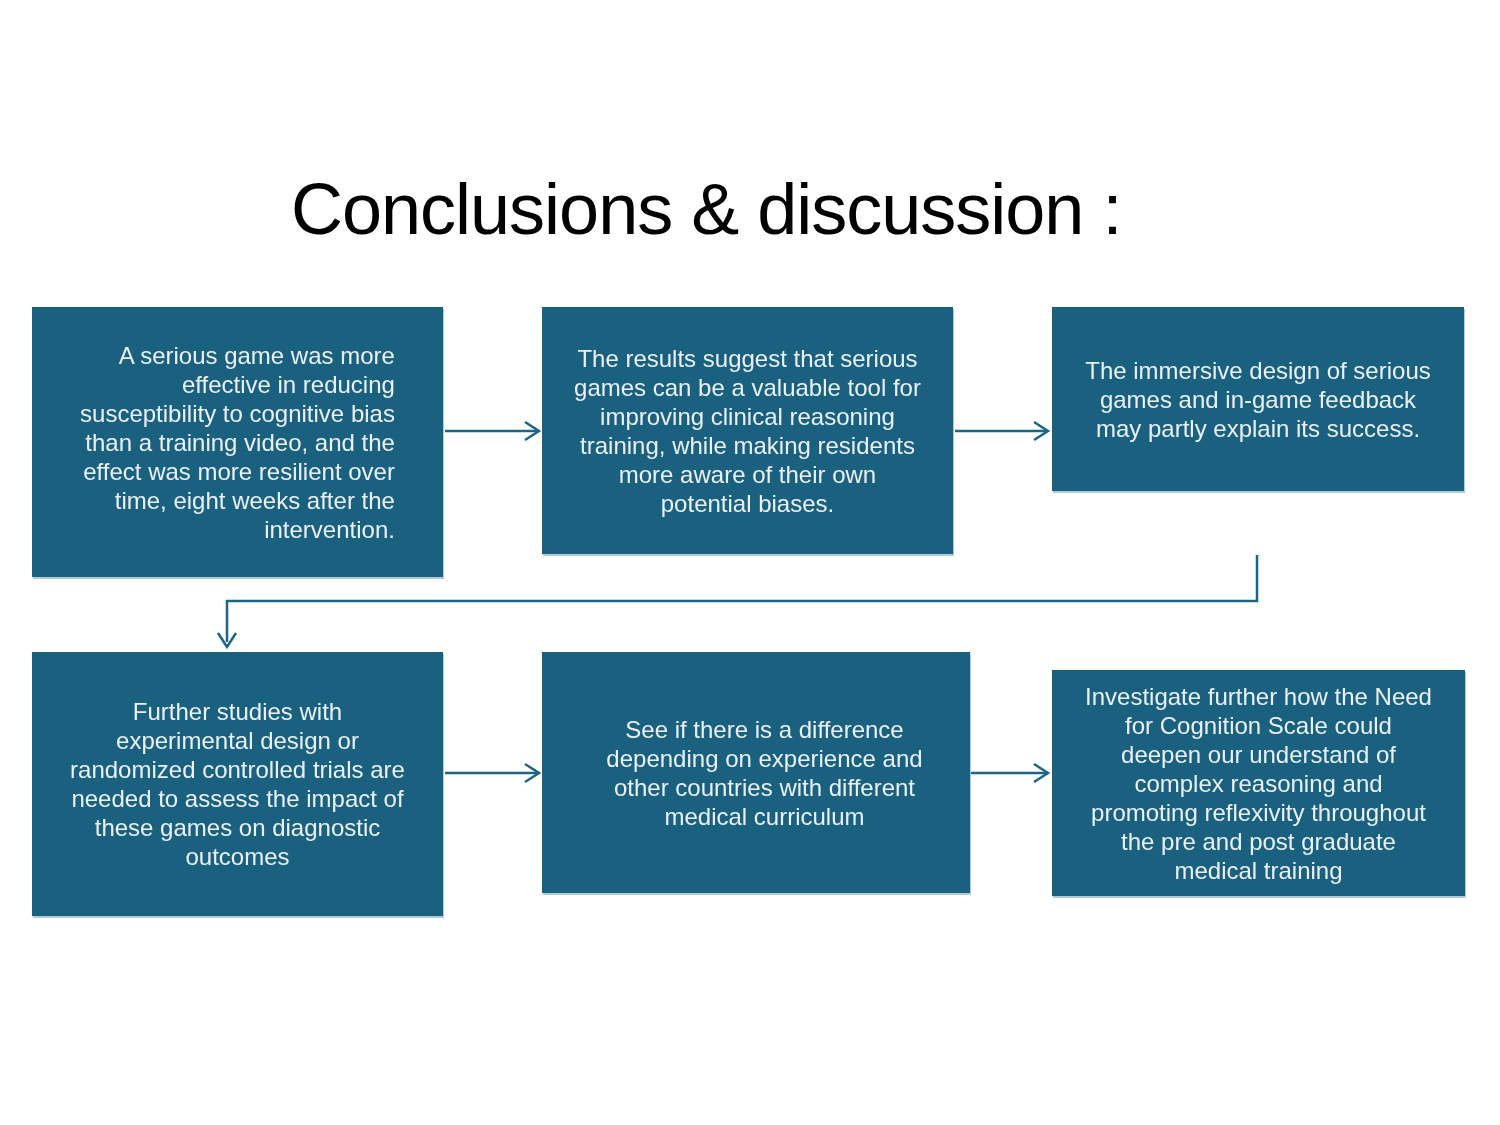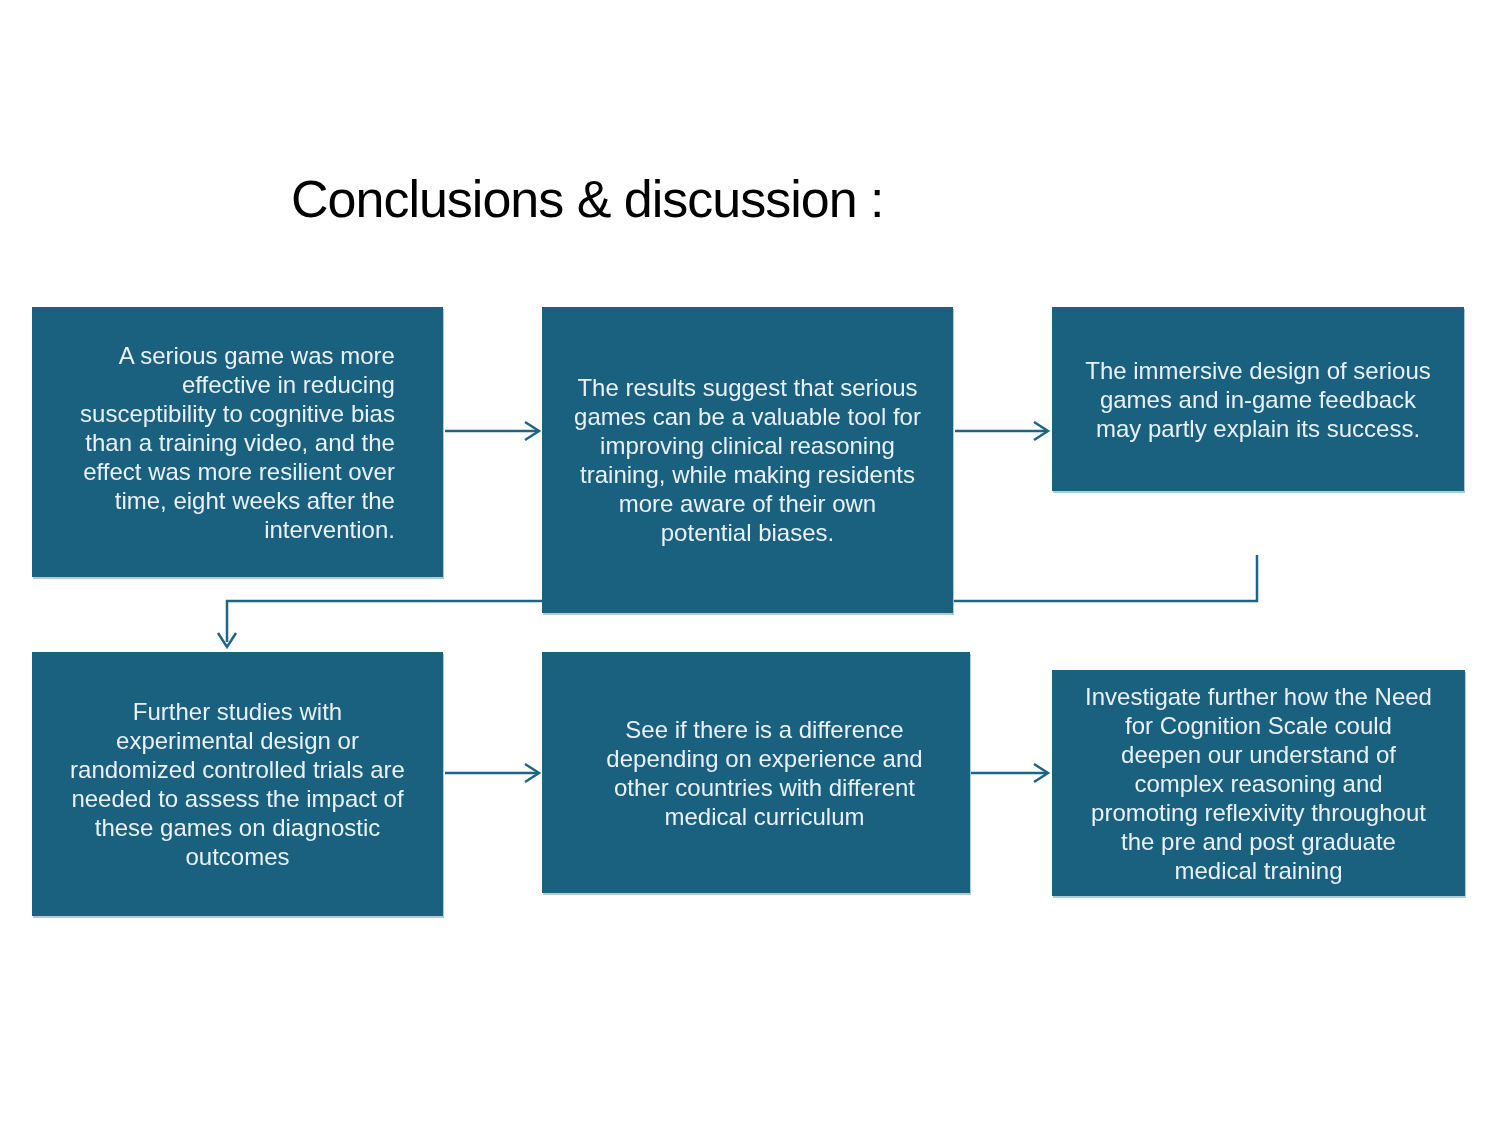--- a/index.html
+++ b/index.html
@@ -12,21 +12,21 @@
     position: relative;
     width: 1500px;
     height: 1125px;
     background: #ffffff;
     overflow: hidden;
   }
   .slide-title {
     position: absolute;
     left: 291px;
     top: 172px;
-    font-size: 52px;
+    font-size: 72px;
     line-height: 1.05;
     letter-spacing: -1px;
     color: #000000;
     white-space: nowrap;
   }
   .flow-box {
     position: absolute;
     background: #19617F;
     color: #EAF0F5;
     display: flex;
@@ -36,21 +36,21 @@
     box-shadow: 1px 2px 0 rgba(164, 198, 216, 0.9);
   }
   .flow-box .box-text {
     font-size: 24px;
     line-height: 29px;
     white-space: pre-line;
     padding: 6px 10px;
   }
   
   .box-1 { left: 32px;   top: 307px; width: 411px; height: 270px; text-align: right; }
-  .box-2 { left: 542px;  top: 307px; width: 411px; height: 306px; }
+  .box-2 { left: 542px;  top: 307px; width: 411px; height: 247px; }
   .box-3 { left: 1052px; top: 307px; width: 412px; height: 184px; }
   
   .box-4 { left: 32px;   top: 652px; width: 411px; height: 264px; }
   .box-5 { left: 542px;  top: 652px; width: 411px; height: 241px; padding-left: 17px; }
   .box-6 { left: 1052px; top: 650px; width: 413px; height: 226px; margin-top: 20px; }
 
   .connector-layer {
     position: absolute;
     left: 0;
     top: 0;

